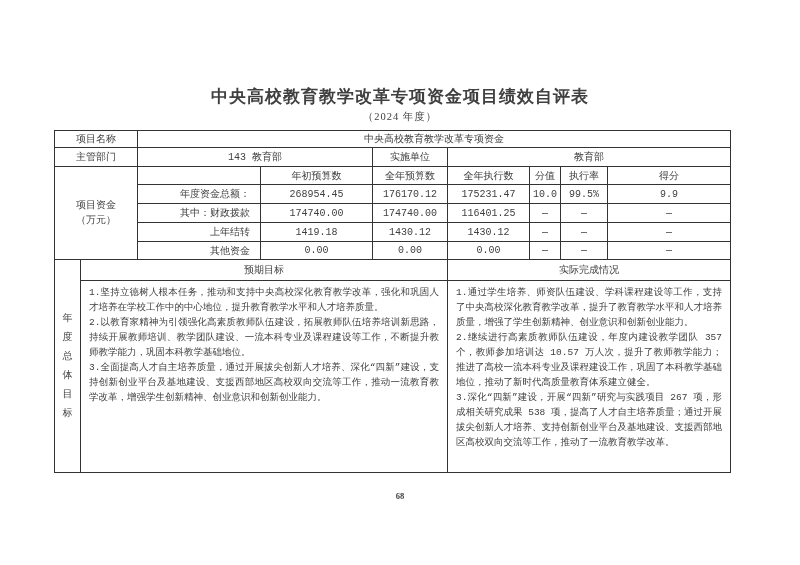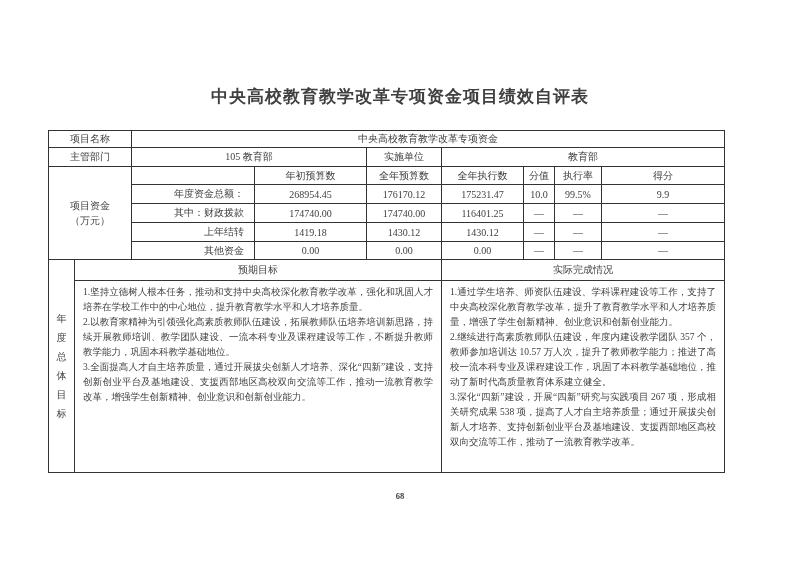--- a/index.html
+++ b/index.html
@@ -10,21 +10,21 @@
   }
   .doc-title {
     position:absolute; top:85px; left:0; width:100%;
     text-align:center; font-size:17px; font-weight:bold; letter-spacing:1px;
     margin:0;
   }
   .doc-subtitle {
     position:absolute; top:110px; left:0; width:100%;
     text-align:center; font-size:10.5px; letter-spacing:1px;
   }
-  .tables { position:absolute; left:48px; top:130px; width:676px; }
+  .tables { position:absolute; left:54px; top:130px; width:676px;font-family:Liberation Mono, monospace; }
   table { border-collapse:collapse; width:676px; table-layout:fixed; }
   td {
     border:1px solid #333333; font-size:10px; text-align:center;
     padding:0; vertical-align:middle; overflow:hidden;
   }
   #goals-table { margin-top:-1px; }
   .lbl-right { text-align:right; padding-right:10px; }
   .fund-label-cell div { line-height:1.5; }
   .goal-header { font-size:10px; }
   .goal-body {
@@ -41,20 +41,21 @@
     position:absolute; top:491px; left:0; width:100%;
     text-align:center; font-size:8.5px; font-weight:bold;
   }
 </style>
 </head>
 <body>
 
 <div class="page">
 
   <h1 class="doc-title">中央高校教育教学改革专项资金项目绩效自评表</h1>
+  <div class="doc-subtitle">（2024 年度）</div>
 
   <div class="tables">
 
     <table id="info-funds-table">
       <colgroup>
         <col style="width:83px">
           <col style="width:123px">
           <col style="width:112px">
           <col style="width:75px">
         <col style="width:82px">
@@ -62,21 +63,21 @@
           <col style="width:47px">
           <col style="width:123px">
       </colgroup>
       <tbody>
           <tr style="height:17px">
         <td>项目名称</td>
         <td colspan="7">中央高校教育教学改革专项资金</td>
       </tr>
       <tr style="height:19px">
         <td>主管部门</td>
-        <td colspan="2">105 教育部</td>
+        <td colspan="2">143 教育部</td>
         <td>实施单位</td>
         <td colspan="4">教育部</td>
       </tr>
       <tr style="height:18px">
         <td rowspan="5" class="fund-label-cell">
           <div>项目资金</div>
           <div>（万元）</div>
         </td>
         <td></td>
         <td>年初预算数</td>

